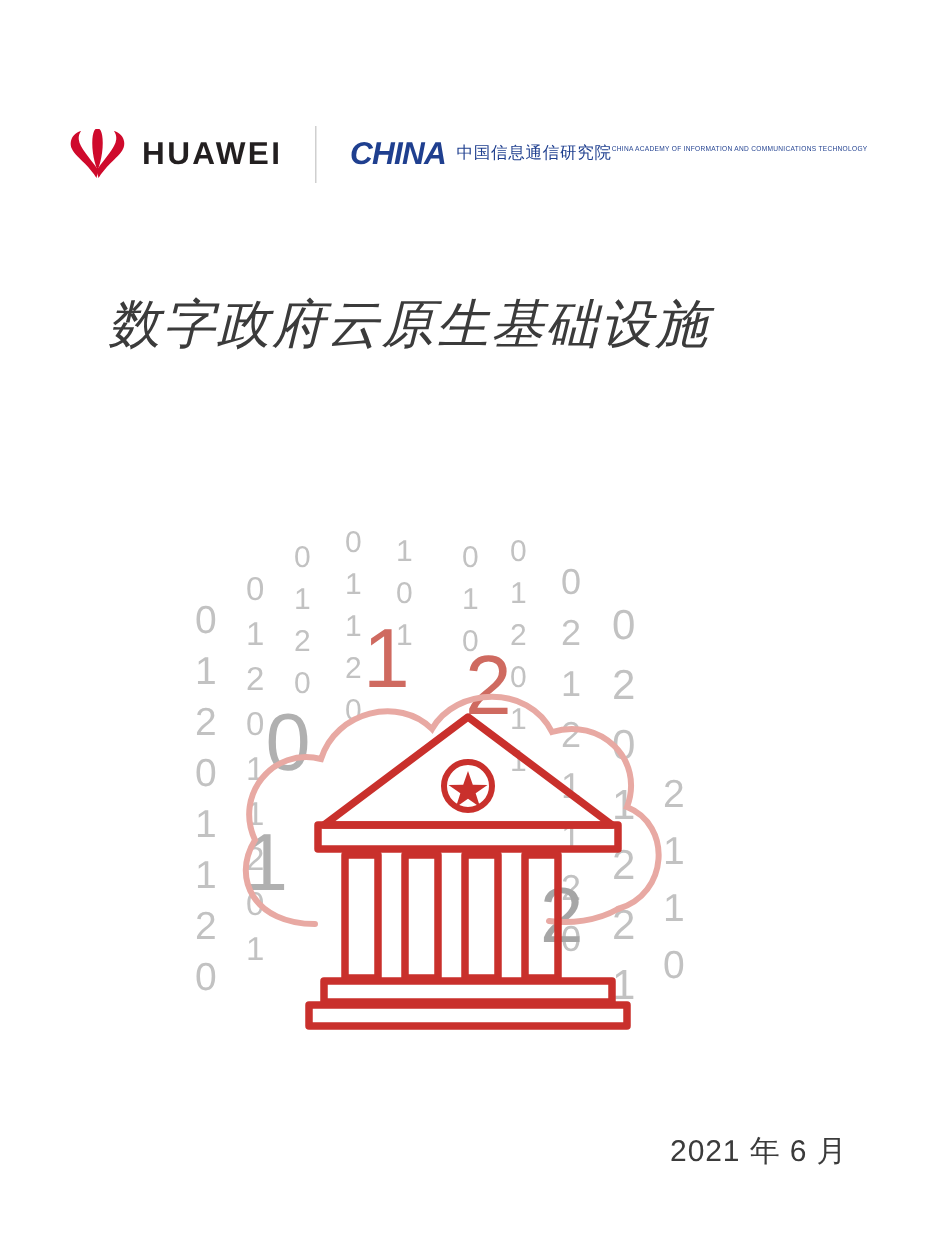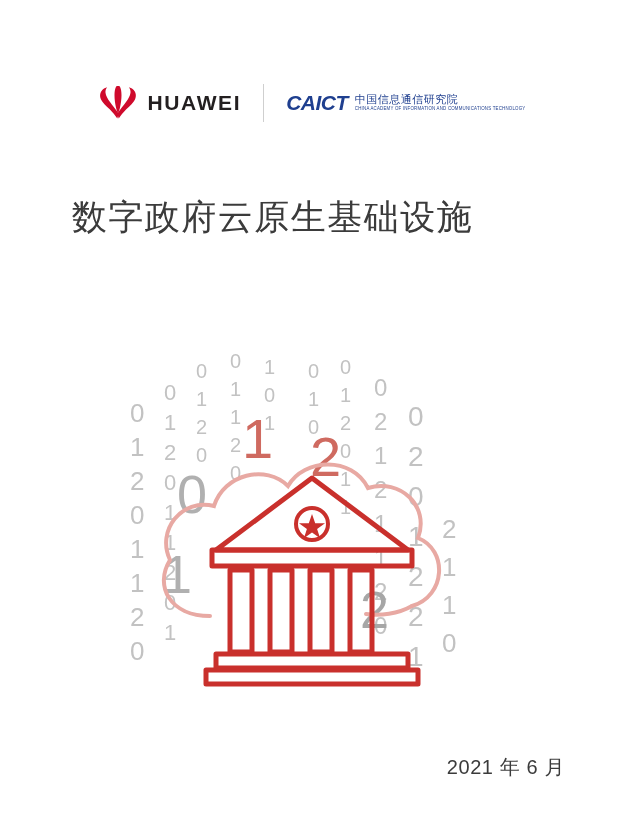--- a/index.html
+++ b/index.html
@@ -63,21 +63,21 @@
   .caict-mark {
     font-family: "Liberation Sans", sans-serif;
     font-size: 21px;
     font-weight: bold;
     font-style: italic;
     letter-spacing: -0.5px;
     color: #1f3f8f;
   }
   .caict-cn {
     display: flex;
-    flex-direction: column;
+    flex-direction: row;
     justify-content: center;
     line-height: 1.05;
   }
   .caict-cn-main {
     font-size: 11px;
     color: #1f3f8f;
     letter-spacing: 0.5px;
     font-family: "Liberation Sans", sans-serif;
   }
   .caict-cn-sub {
@@ -91,20 +91,21 @@
     white-space: nowrap;
   }
 
   
   .title-block {
     position: absolute;
     top: 190px;
     left: 0;
     width: 545px;
     text-align: center;
+    font-style: italic;
   }
   .title-line {
     font-family: "Liberation Sans", sans-serif;
     font-size: 35px;
     color: #3b3b3b;
     letter-spacing: 1.5px;
     line-height: 1.55;
     font-weight: normal;
     margin: 0;
   }
@@ -149,21 +150,21 @@
             <path d="M20 27.5c-.5-1.2-1.3-3.2-1.9-5.6-1-3.9-1.6-8.6-1.6-12.6 0-3.6.5-6.5 1.3-8.1.5-1 1.1-1.4 1.6-1.5h1.2c.5.1 1.1.5 1.6 1.5.8 1.6 1.3 4.5 1.3 8.1 0 4-.6 8.7-1.6 12.6-.6 2.4-1.4 4.4-1.9 5.6h0z"></path>
           </g>
         </svg>
       </span>
       <span class="huawei-text">HUAWEI</span>
     </div>
 
     <div class="logo-divider"></div>
 
     <div class="caict-logo">
-      <span class="caict-mark">CAICT</span>
+      <span class="caict-mark">CHINA</span>
       <span class="caict-cn">
         <span class="caict-cn-main">中国信息通信研究院</span>
         <span class="caict-cn-sub">CHINA ACADEMY OF INFORMATION AND COMMUNICATIONS TECHNOLOGY</span>
       </span>
     </div>
 
   </div>
 
   <div class="title-block">
     <div class="title-line">数字政府云原生基础设施</div>

